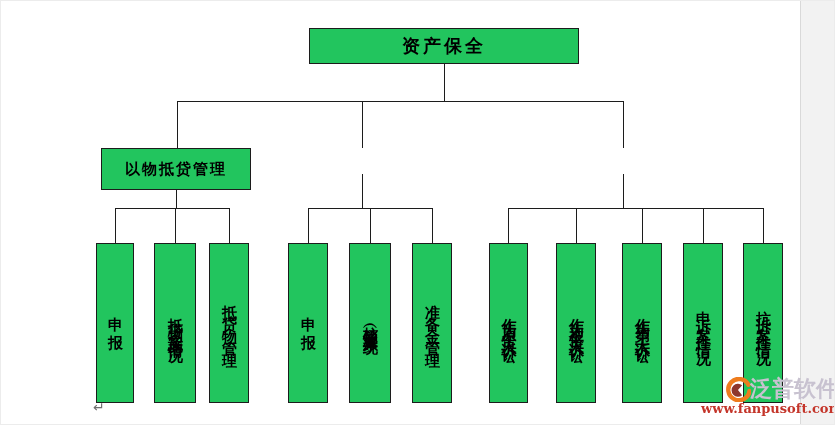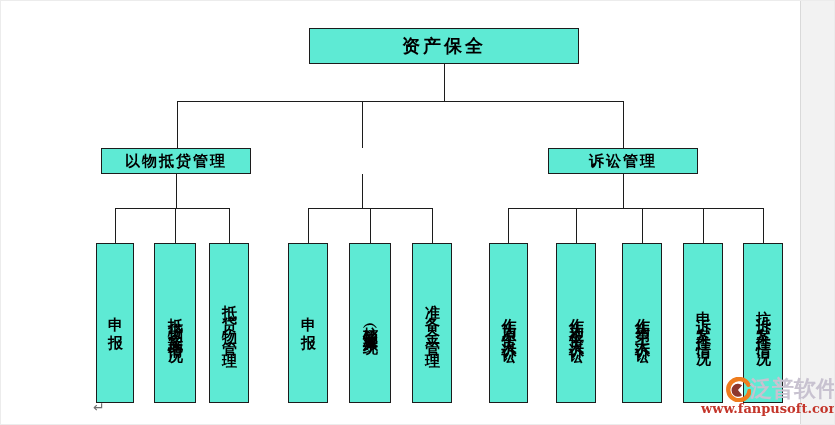--- a/index.html
+++ b/index.html
@@ -11,26 +11,26 @@
   .margin-strip {
     position:absolute; left:799px; top:0; width:36px; height:425px;
     background:#f2f2f2; border-left:1px solid #d9d9d9;
   }
   
   .line { position:absolute; background:#1c1c1c; }
   .line.h { height:1px; }
   .line.v { width:1px; }
   
   .node {
-    position:absolute; background:#5eead4; border:1px solid #1c1c1c;
+    position:absolute; background:#22c55e; border:1px solid #1c1c1c;
     box-sizing:border-box; display:flex; align-items:center; justify-content:center;
     color:#000; font-weight:bold;
   }
   .root-node { left:308px; top:27px; width:270px; height:36px; font-size:18px; letter-spacing:3px; }
-  .branch { top:147px; height:26px; font-size:15px; letter-spacing:2px; }
+  .branch { top:147px; height:42px; font-size:15px; letter-spacing:2px; }
   .b0 { left:100px; width:150px; }
   .b1 { left:287px; width:148px; }
   .b2 { left:547px; width:150px; }
   .leaf { top:242px; height:160px; }
   .l00 { left:95px;  width:38px; }
   .l01 { left:153px; width:42px; }
   .l02 { left:208px; width:40px; }
   .l10 { left:287px; width:40px; }
   .l11 { left:348px; width:42px; }
   .l12 { left:411px; width:40px; }
@@ -95,23 +95,20 @@
   <div class="line v" style="left:702px;top:207px;height:35px"></div>
   <div class="line v" style="left:762px;top:207px;height:35px"></div>
 
   <div class="node root-node">
     <span>资产保全</span>
   </div>
 
   <div class="node branch b0">
     <span>以物抵贷管理</span>
   </div>
-  <div class="node branch b2">
-    <span>诉讼管理</span>
-  </div>
 
   <div class="node leaf l00">
     <span class="vtext ls2">申报</span>
   </div>
   <div class="node leaf l01">
     <span class="vtext ls7">抵贷物实施情况</span>
   </div>
   <div class="node leaf l02">
     <span class="vtext ls5">抵贷物管理</span>
   </div>

